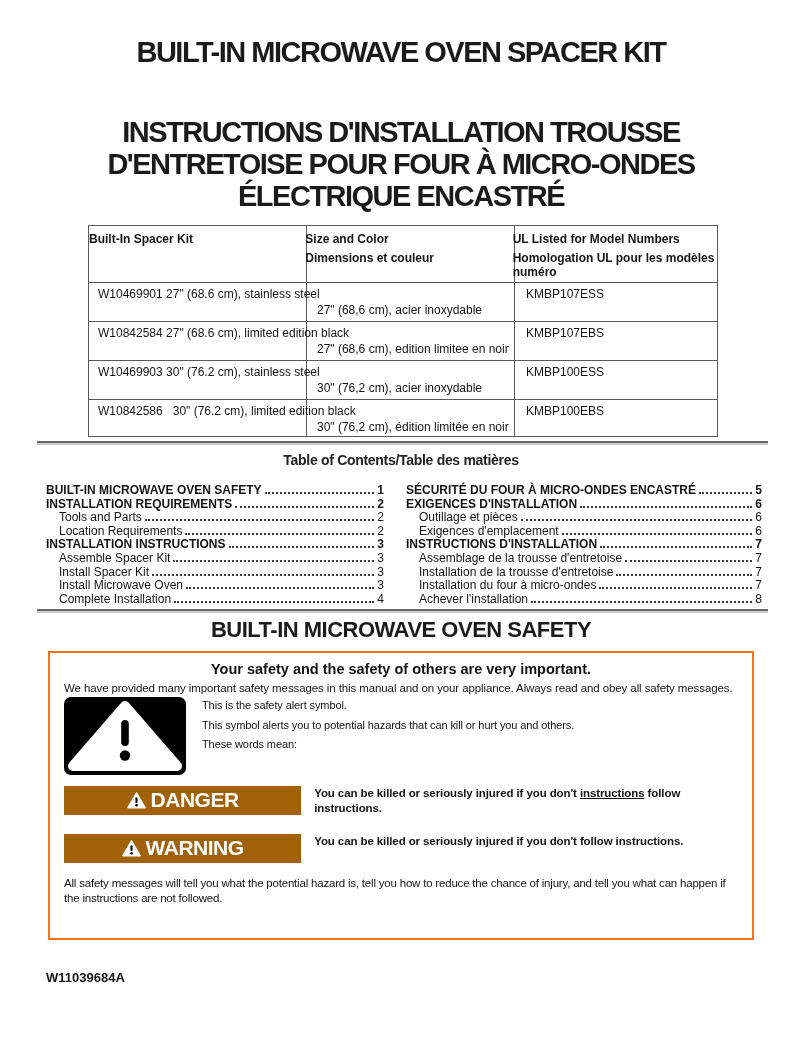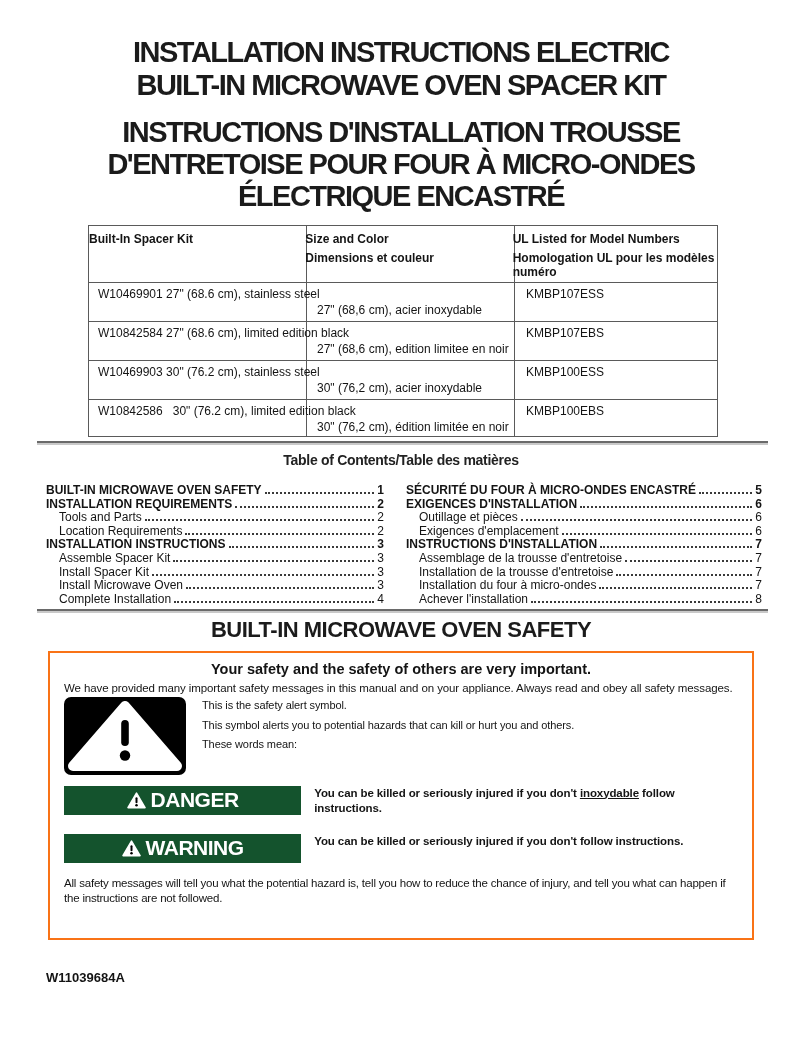--- a/index.html
+++ b/index.html
@@ -54,36 +54,35 @@
   .sb-title { text-align:center; font-weight:bold; font-size:14.5px; margin-top:3px; }
   .sb-intro { margin-top:4px; line-height:15.5px; letter-spacing:-0.1px; }
   .alert-row { display:flex; }
   .alert-icon { flex:0 0 122px; }
   .alert-lines { margin-left:16px; font-size:11px; letter-spacing:-0.1px; padding-top:2px; }
   .alert-lines .al { white-space:nowrap; }
   .al-1 { margin-bottom:8px; } .al-2 { margin-bottom:7px; } .al-3 { margin-bottom:1px; }
   .sig-row { display:flex; align-items:flex-start; }
   .sig-row.danger { margin-top:9px; }
   .sig-row.warning { margin-top:17px; }
-  .sig-box { width:244px; height:29px; background:#14532d; color:#fff; display:flex;
+  .sig-box { width:244px; height:29px; background:#a16207; color:#fff; display:flex;
              align-items:center; justify-content:center; gap:5px; }
   .sig-label { font-weight:bold; font-size:21px; letter-spacing:-0.5px; }
   .sig-text { margin-left:13px; width:436px; font-weight:bold; line-height:15.5px; letter-spacing:-0.1px; }
   .sig-text u { text-decoration:underline; }
   .sb-outro { margin-top:13px; line-height:15.5px; letter-spacing:-0.2px; }
 
   .doc-number { position:absolute; top:970px; left:46px; font-weight:bold; font-size:13px; }
 </style>
 </head>
 <body>
 
 <div class="page">
 
   <div class="title-en">
-    <div>INSTALLATION INSTRUCTIONS ELECTRIC</div>
     <div>BUILT-IN MICROWAVE OVEN SPACER KIT</div>
   </div>
 
   <div class="title-fr">
     <div>INSTRUCTIONS D'INSTALLATION TROUSSE</div>
     <div>D'ENTRETOISE POUR FOUR À MICRO-ONDES</div>
     <div>ÉLECTRIQUE ENCASTRÉ</div>
   </div>
 
   <div class="kit-table">
@@ -251,21 +250,21 @@
 
     <div class="sig-row danger">
       <div class="sig-box">
         <svg width="19" height="17" viewBox="0 0 19 17" aria-hidden="true">
           <polygon points="9.5,1.2 18,15.6 1,15.6" fill="#fff" stroke="#fff" stroke-width="1.6" stroke-linejoin="round"></polygon>
           <rect x="8.5" y="5.2" width="2" height="6" rx="1" fill="#000"></rect>
           <circle cx="9.5" cy="13.3" r="1.25" fill="#000"></circle>
         </svg>
         <span class="sig-label">DANGER</span>
       </div>
-      <div class="sig-text"><span>You can be killed or seriously injured if you don't </span><u>inoxydable</u><span> follow instructions.</span></div>
+      <div class="sig-text"><span>You can be killed or seriously injured if you don't </span><u>instructions</u><span> follow instructions.</span></div>
     </div>
 
     <div class="sig-row warning">
       <div class="sig-box">
         <svg width="19" height="17" viewBox="0 0 19 17" aria-hidden="true">
           <polygon points="9.5,1.2 18,15.6 1,15.6" fill="#fff" stroke="#fff" stroke-width="1.6" stroke-linejoin="round"></polygon>
           <rect x="8.5" y="5.2" width="2" height="6" rx="1" fill="#000"></rect>
           <circle cx="9.5" cy="13.3" r="1.25" fill="#000"></circle>
         </svg>
         <span class="sig-label">WARNING</span>

